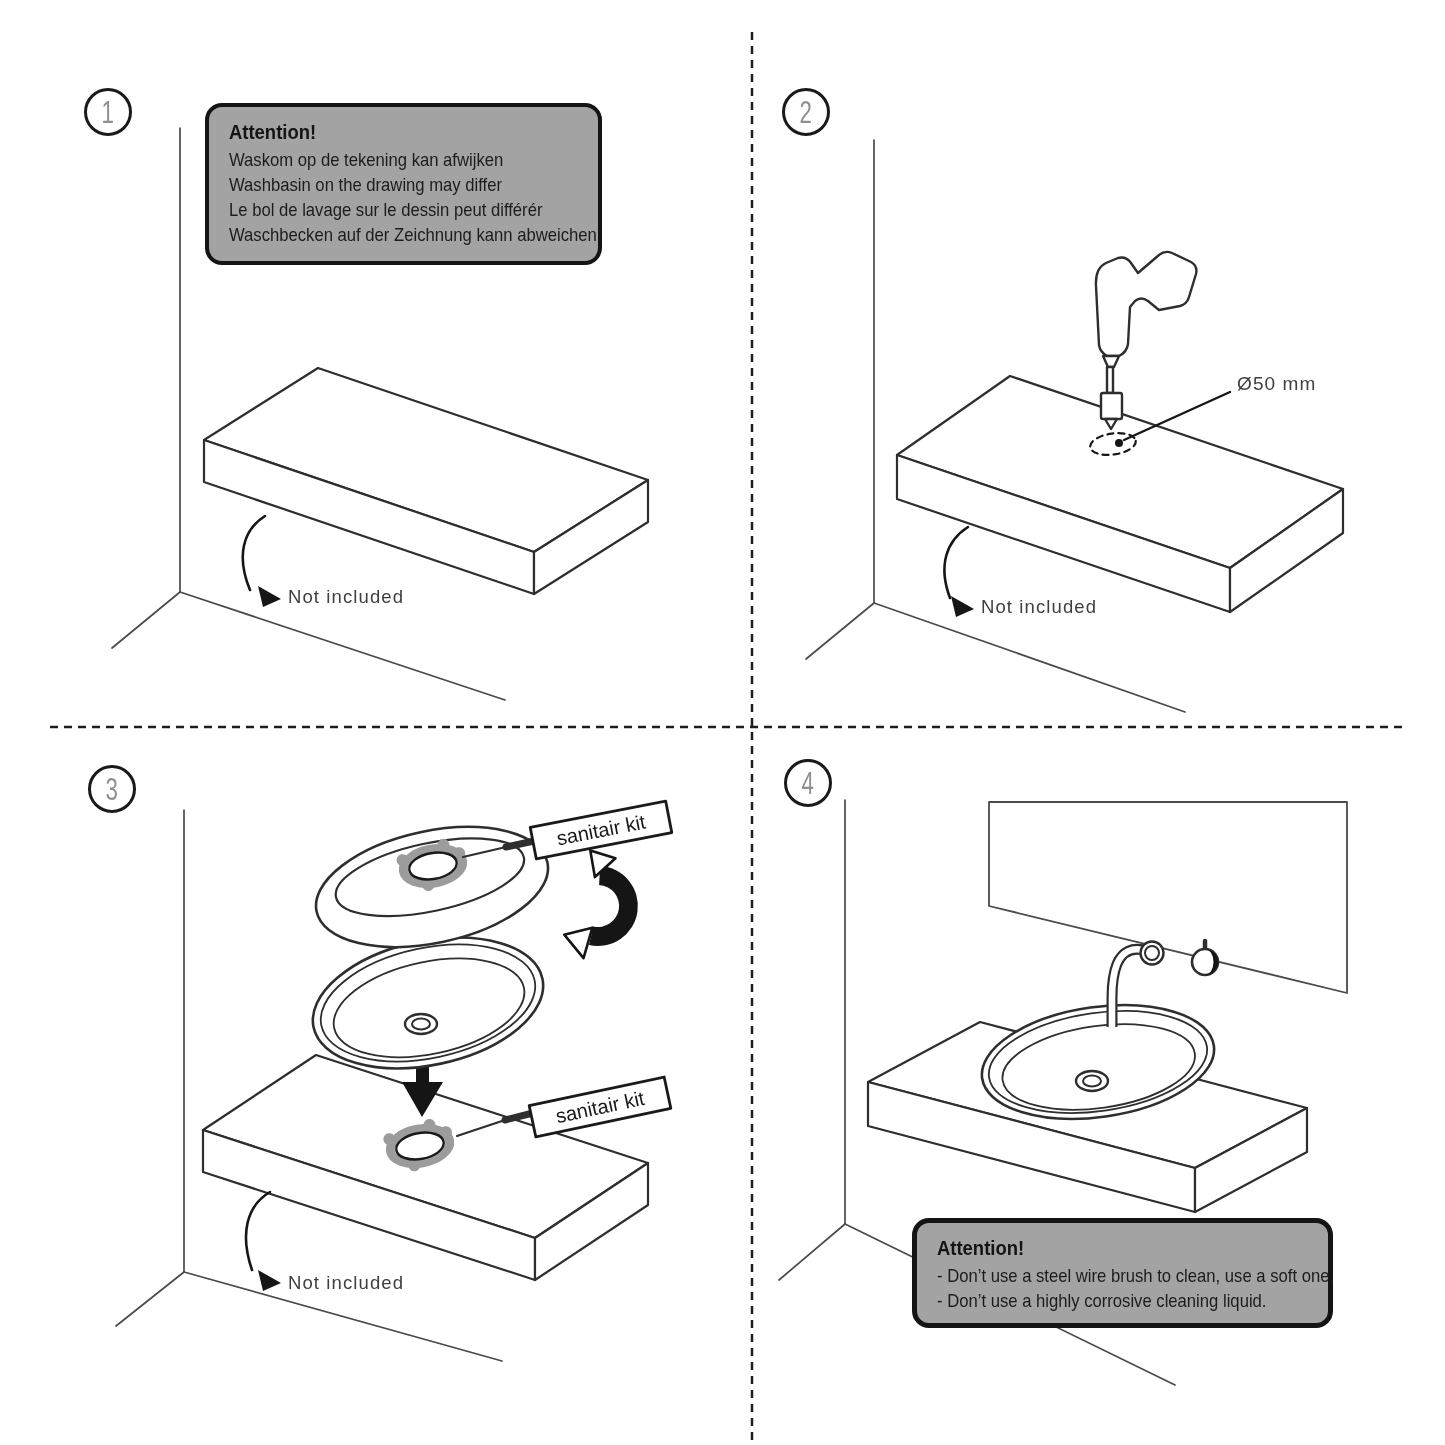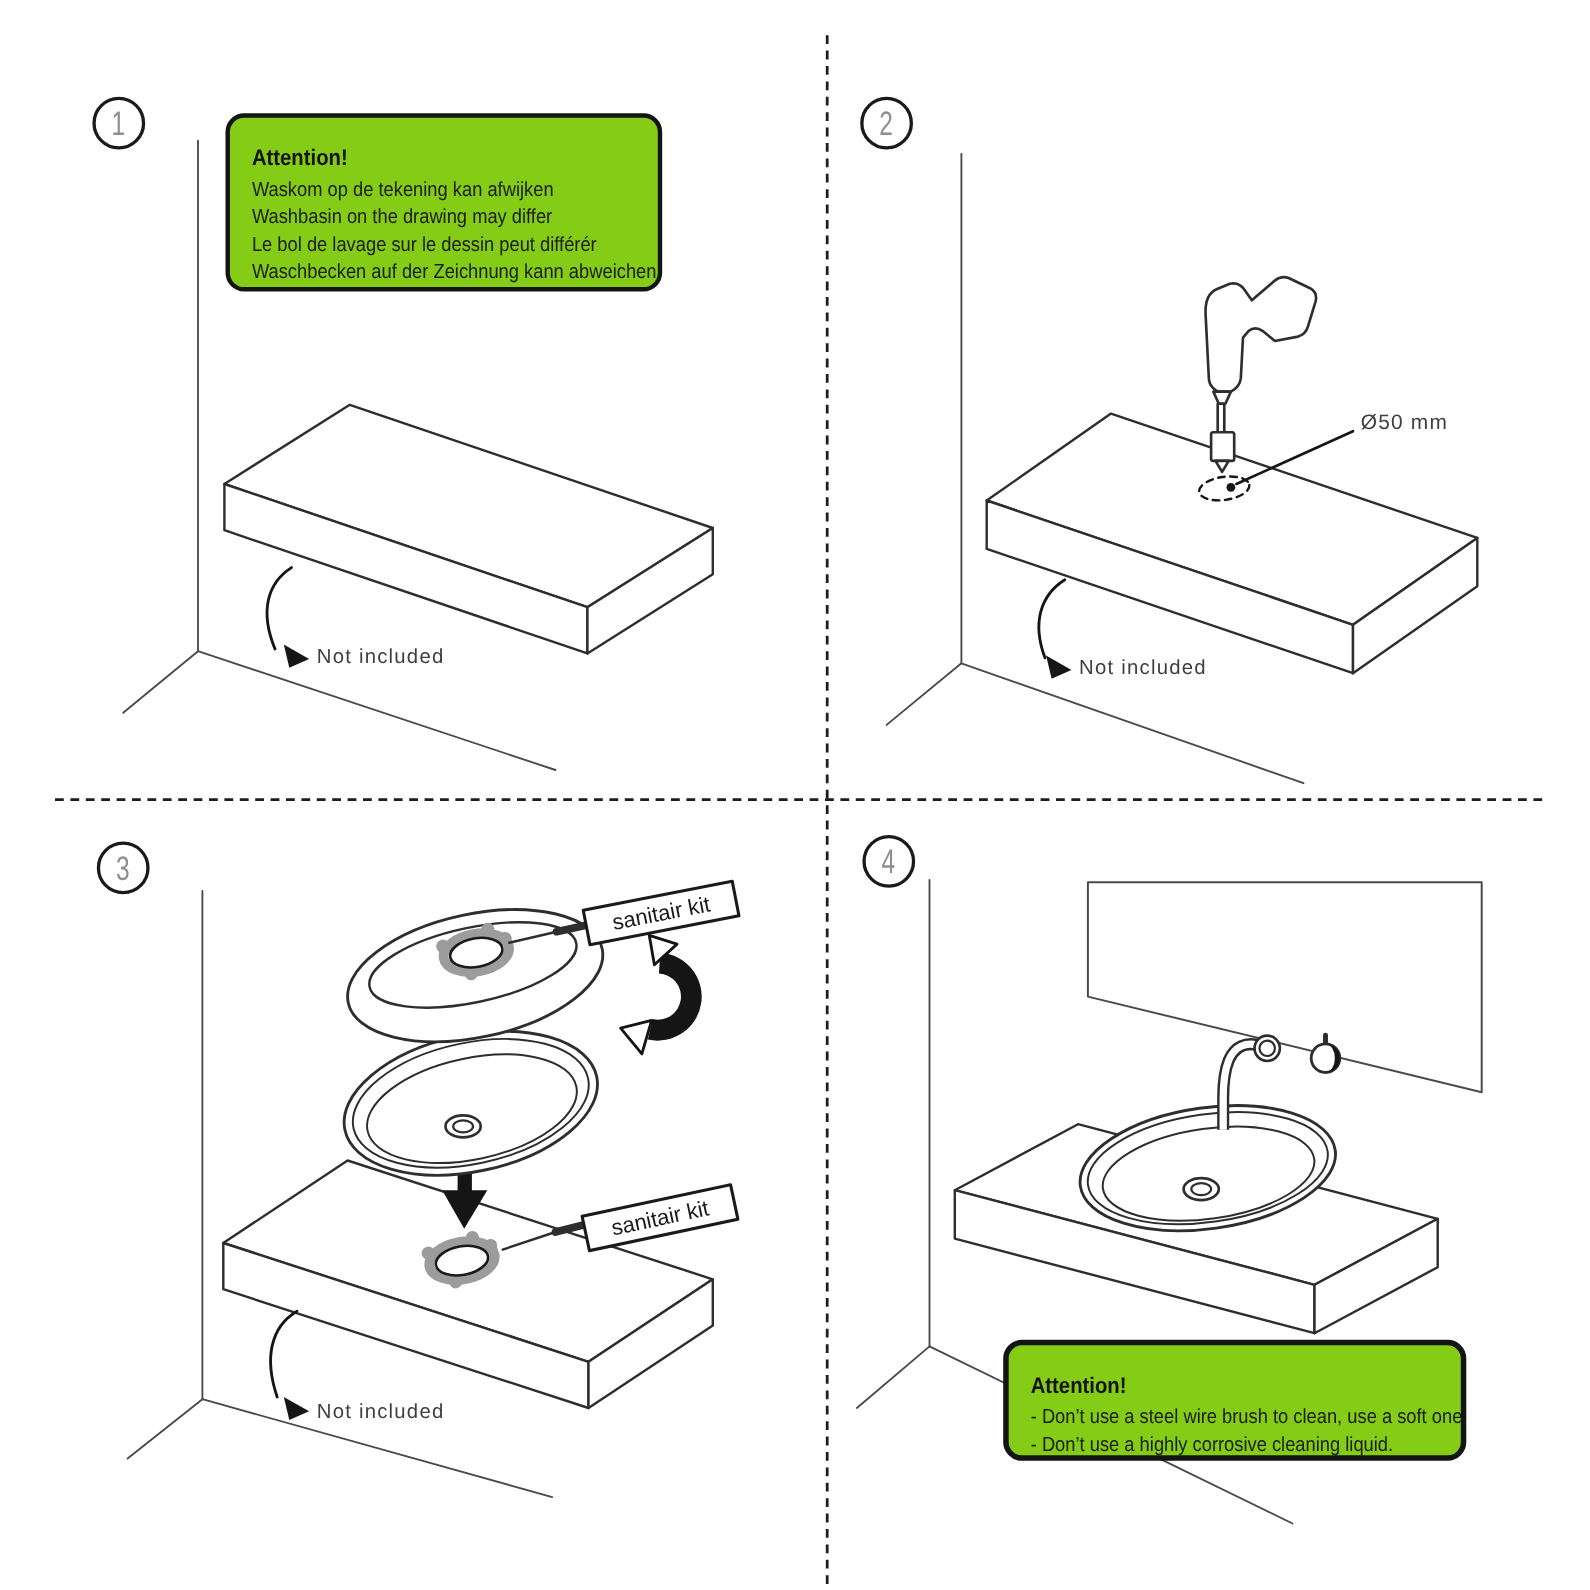--- a/index.html
+++ b/index.html
@@ -7,22 +7,22 @@
        font-family:"Liberation Sans",sans-serif;}
   .stage{position:absolute;left:0;top:0;width:1445px;height:1445px;}
   svg.art{position:absolute;left:0;top:0;}
 
   .step-circle{position:absolute;width:48px;height:48px;box-sizing:border-box;
     border:3.4px solid #1a1a1a;border-radius:50%;background:#fff;
     display:flex;align-items:center;justify-content:center;}
   .step-circle .num{font-size:31px;color:#8f8f8f;transform:scaleX(.72);
     font-weight:400;line-height:1;}
 
-  .attn-box{position:absolute;box-sizing:border-box;background:#84cc16;
-    border:4.6px solid #141414;border-radius:17px;padding:25px 20px 10px 20px;}
+  .attn-box{position:absolute;box-sizing:border-box;background:#a3a3a3;
+    border:4.6px solid #141414;border-radius:17px;padding:13px 20px 10px 20px;}
   .attn-inner{transform:scaleX(.9);transform-origin:0 0;width:111%;}
   .attn-title{font-weight:bold;font-size:20.5px;color:#141414;margin-bottom:3px;}
   .attn-line{font-size:18.5px;color:#1c1c1c;line-height:25px;white-space:nowrap;}
   #box4 .attn-line{line-height:25px;}
 
   .cap{letter-spacing:1.1px;}
 </style>
 </head>
 <body>
 

